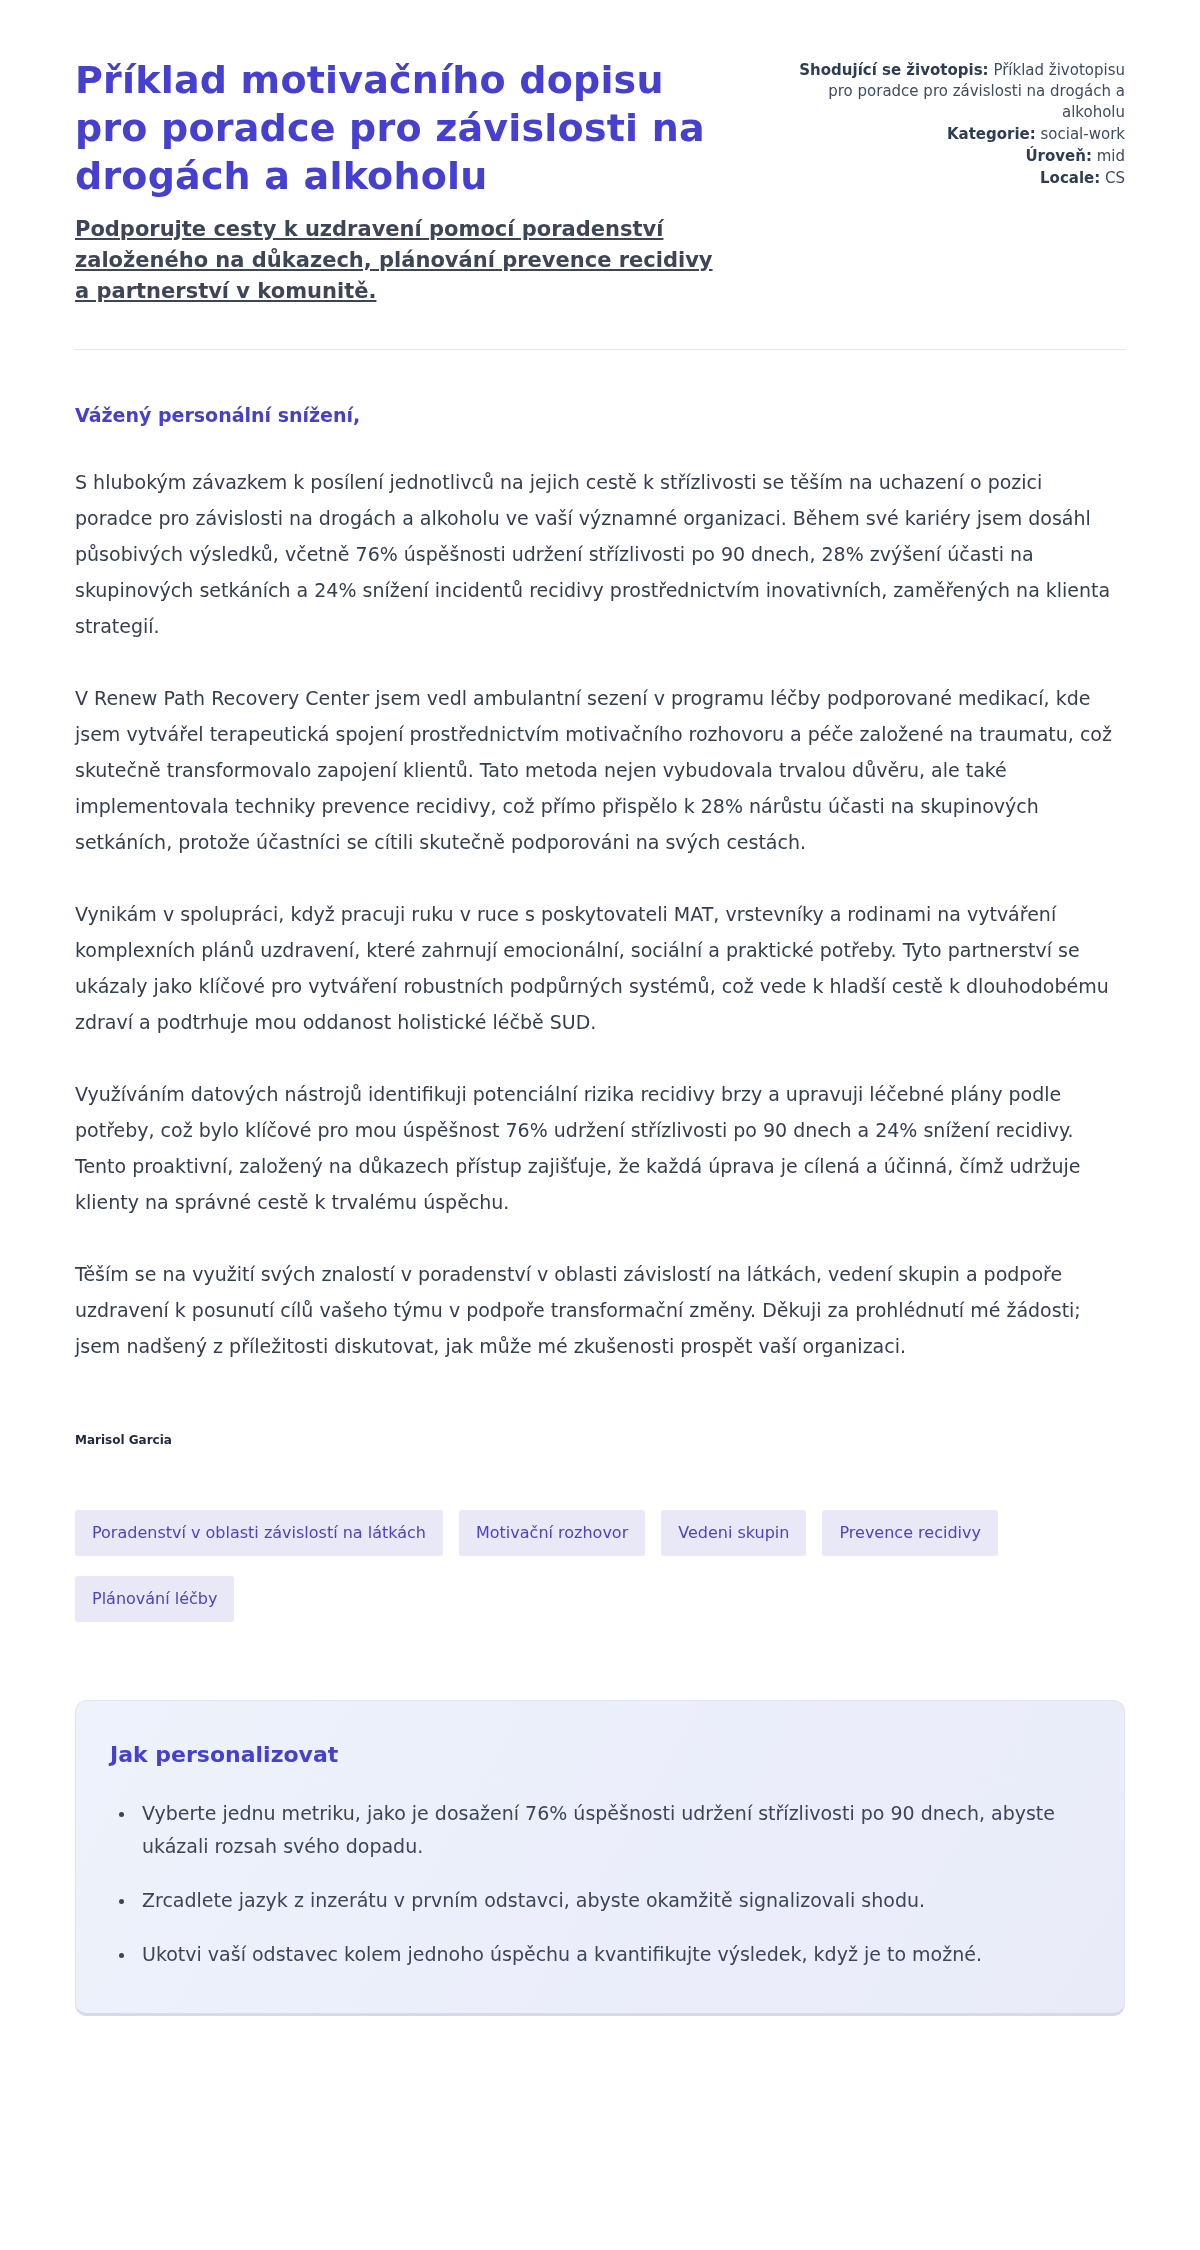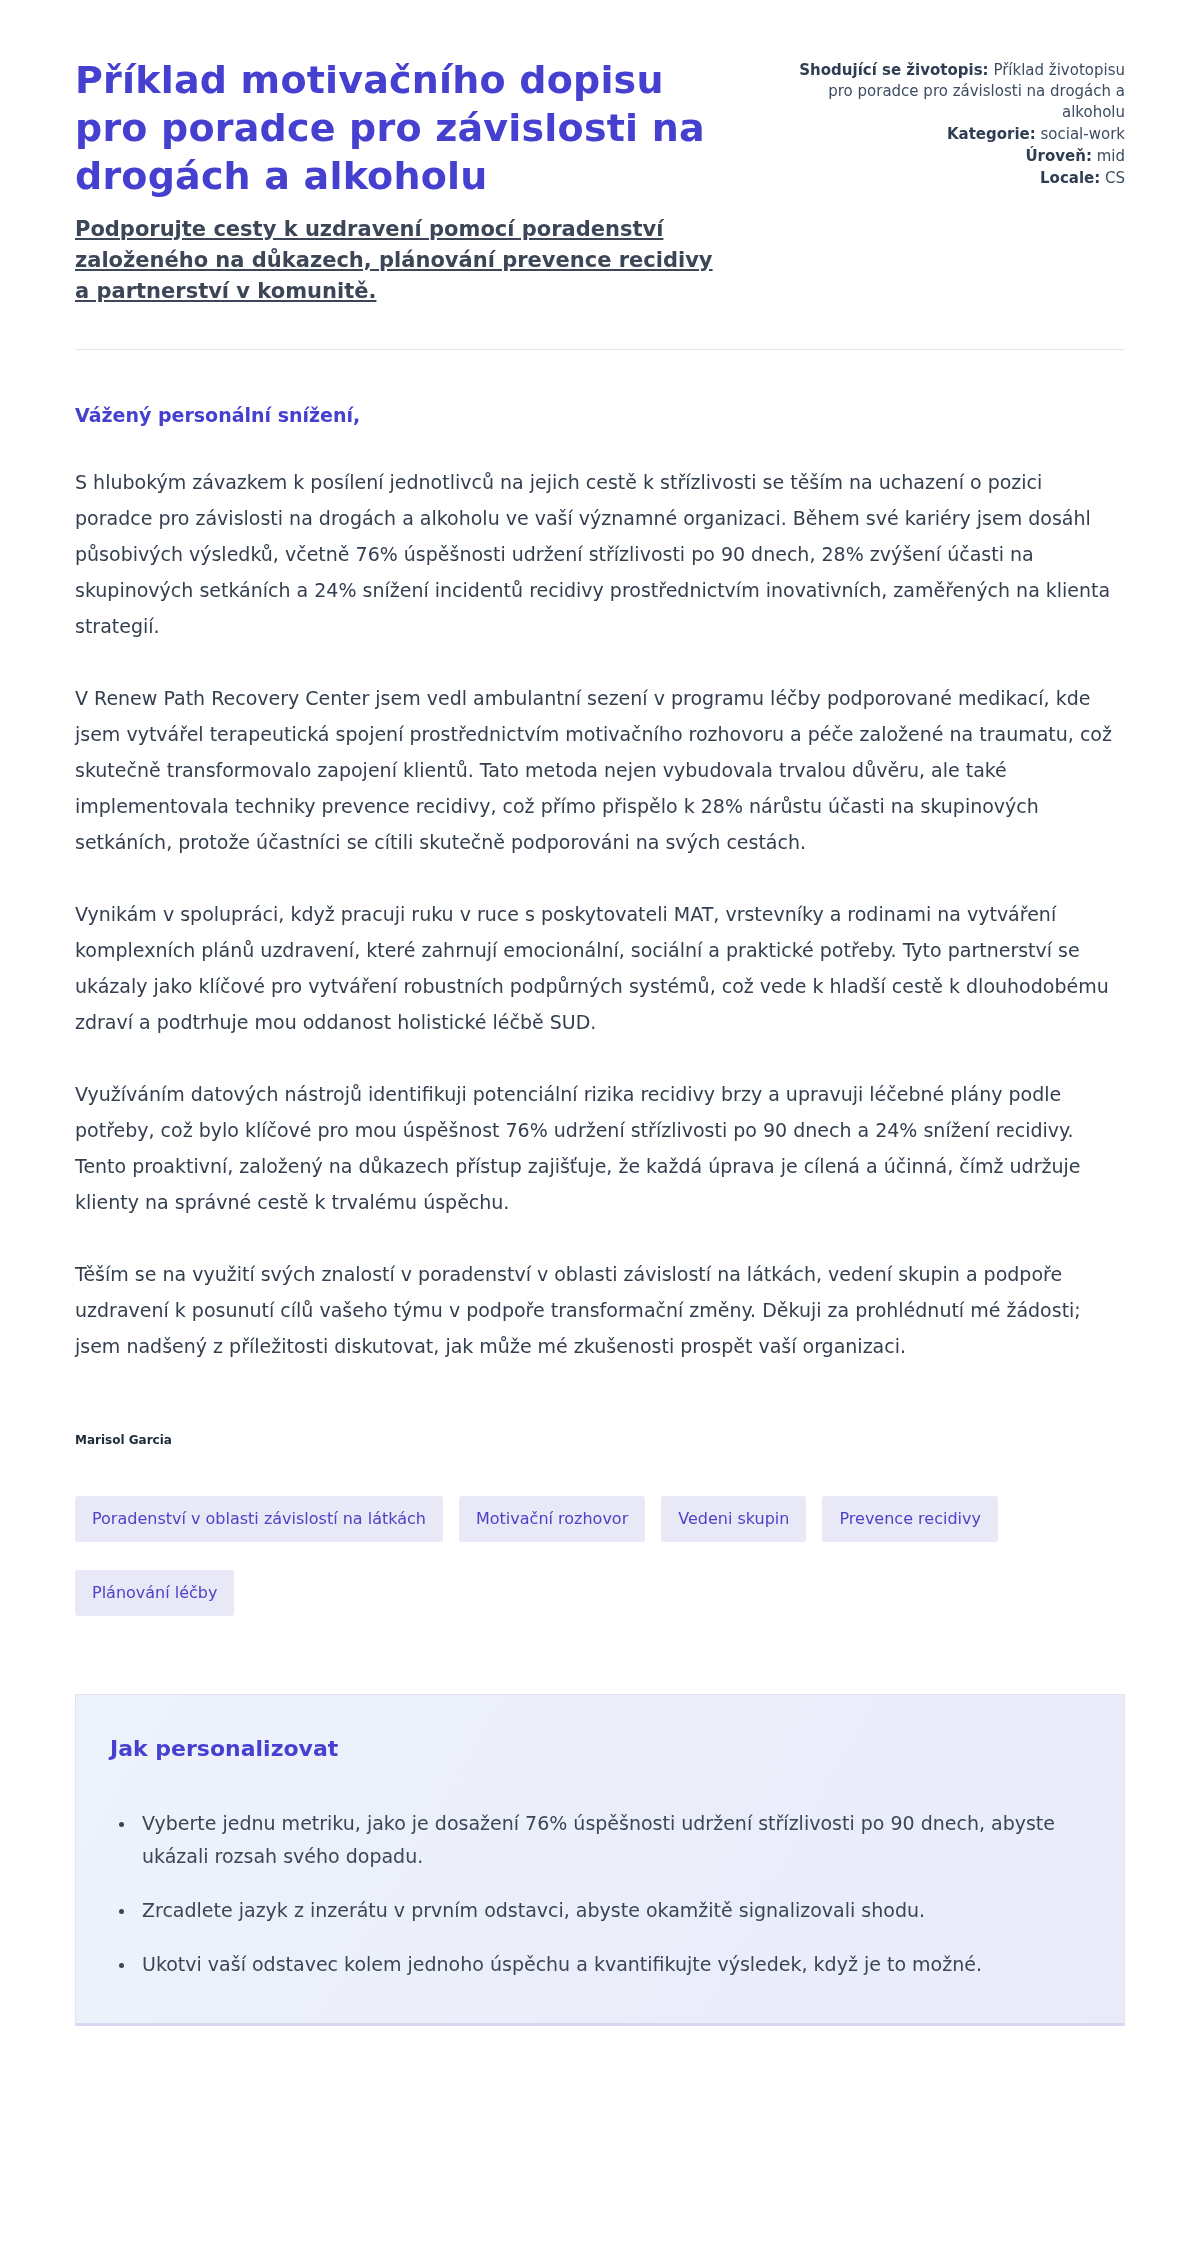--- a/index.html
+++ b/index.html
@@ -76,24 +76,24 @@
     color: #1f2a3a;
   }
   .signature-role {
     margin-top: 16px;
     font-size: 19px;
     line-height: 28px;
     color: #4a5464;
   }
   
   .tags {
-    margin-top: 42px;
+    margin-top: 56px;
     display: flex;
     flex-wrap: wrap;
-    gap: 28px 16px;
+    gap: 20px 16px;
     width: 1000px;
     align-items: flex-end;
   }
   .tag-chip {
     background: #e9e8f7;
     color: #4c43c8;
     font-size: 16px;
     line-height: 20px;
     padding: 13px 17px;
     border-radius: 3px;
@@ -101,31 +101,31 @@
     font-family: "DejaVu Sans", "Liberation Sans", sans-serif;
     cursor: pointer;
     display: inline-block;
   }
   
   .tips-box {
     margin-top: 78px;
     background: linear-gradient(120deg, #edf2fb 0%, #e9ebf9 100%);
     border: 1px solid #e0e4f2;
     border-bottom: 3px solid #d5d8ee;
-    border-radius: 0;
+    border-radius: 12px;
     padding: 40px 34px 42px 34px;
   }
   .tips-heading {
     color: #4640d0;
     font-size: 22px;
     line-height: 28px;
     font-weight: 700;
   }
   .tips-list {
-    margin-top: 44px;
+    margin-top: 28px;
     padding-left: 26px;
     list-style: disc;
   }
   .tips-list li {
     font-size: 19px;
     line-height: 33px;
     color: #3b4556;
     padding-left: 6px;
   }
   .tips-list li + li { margin-top: 21px; }

